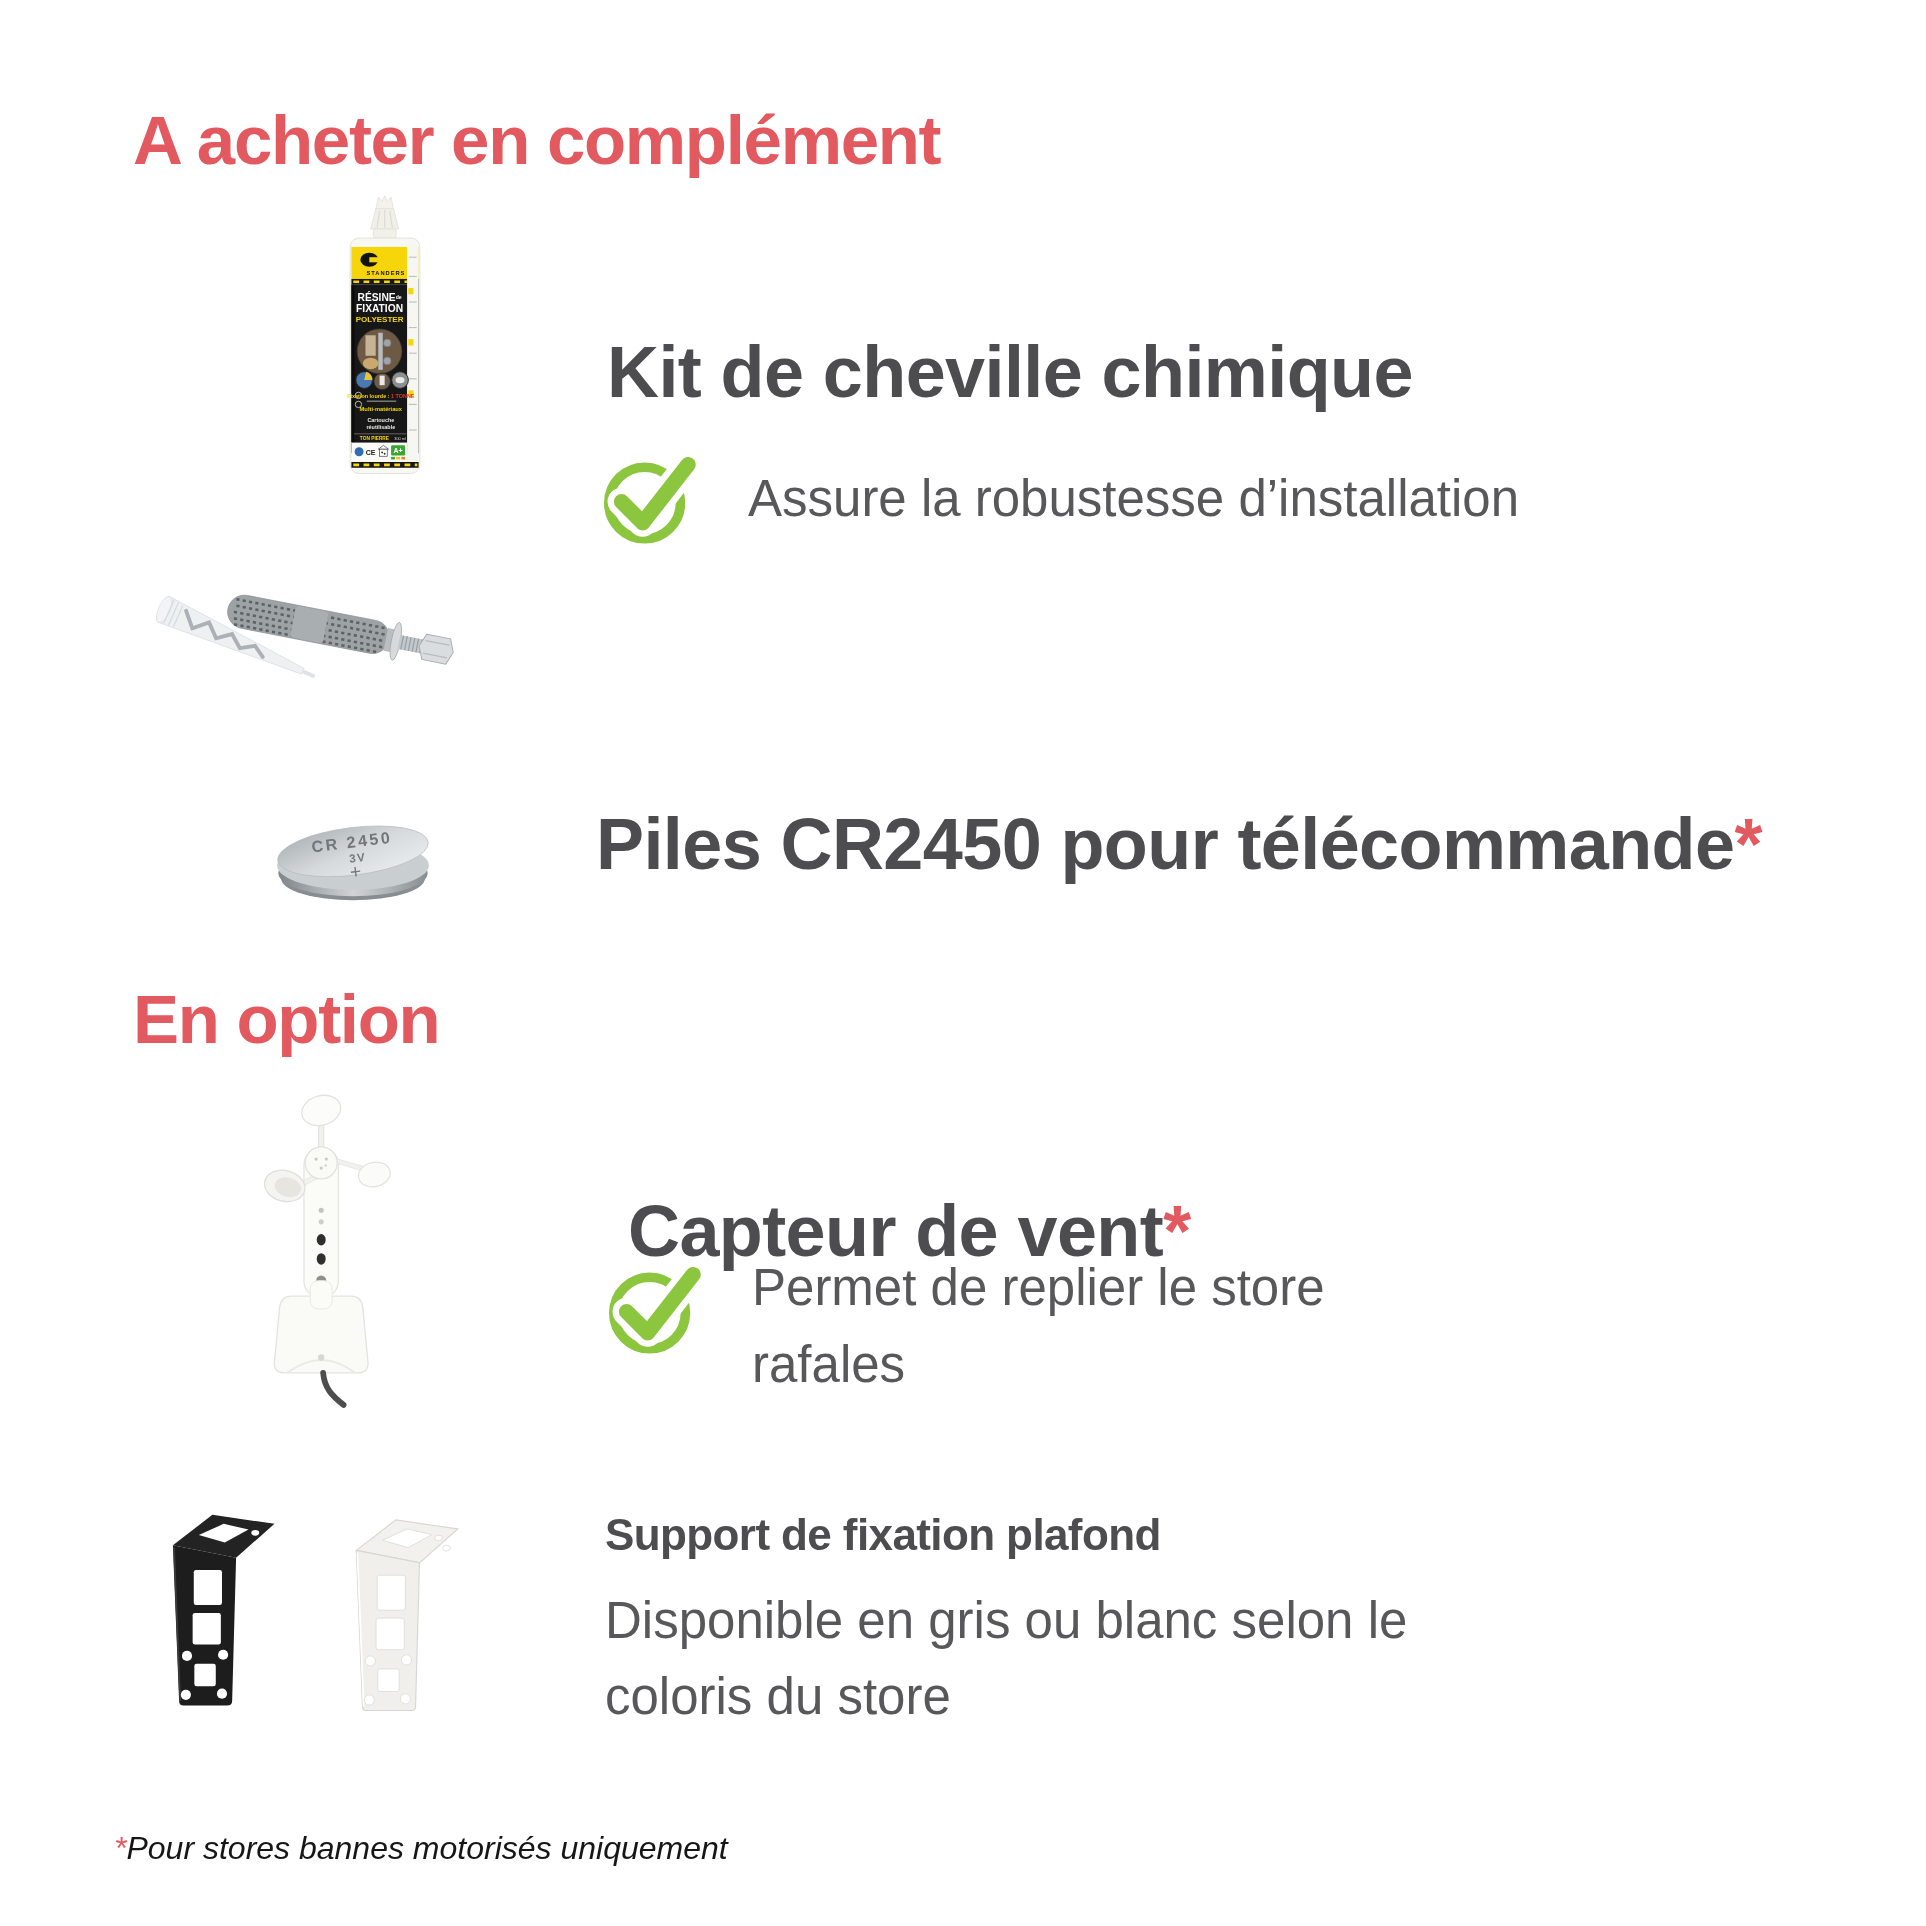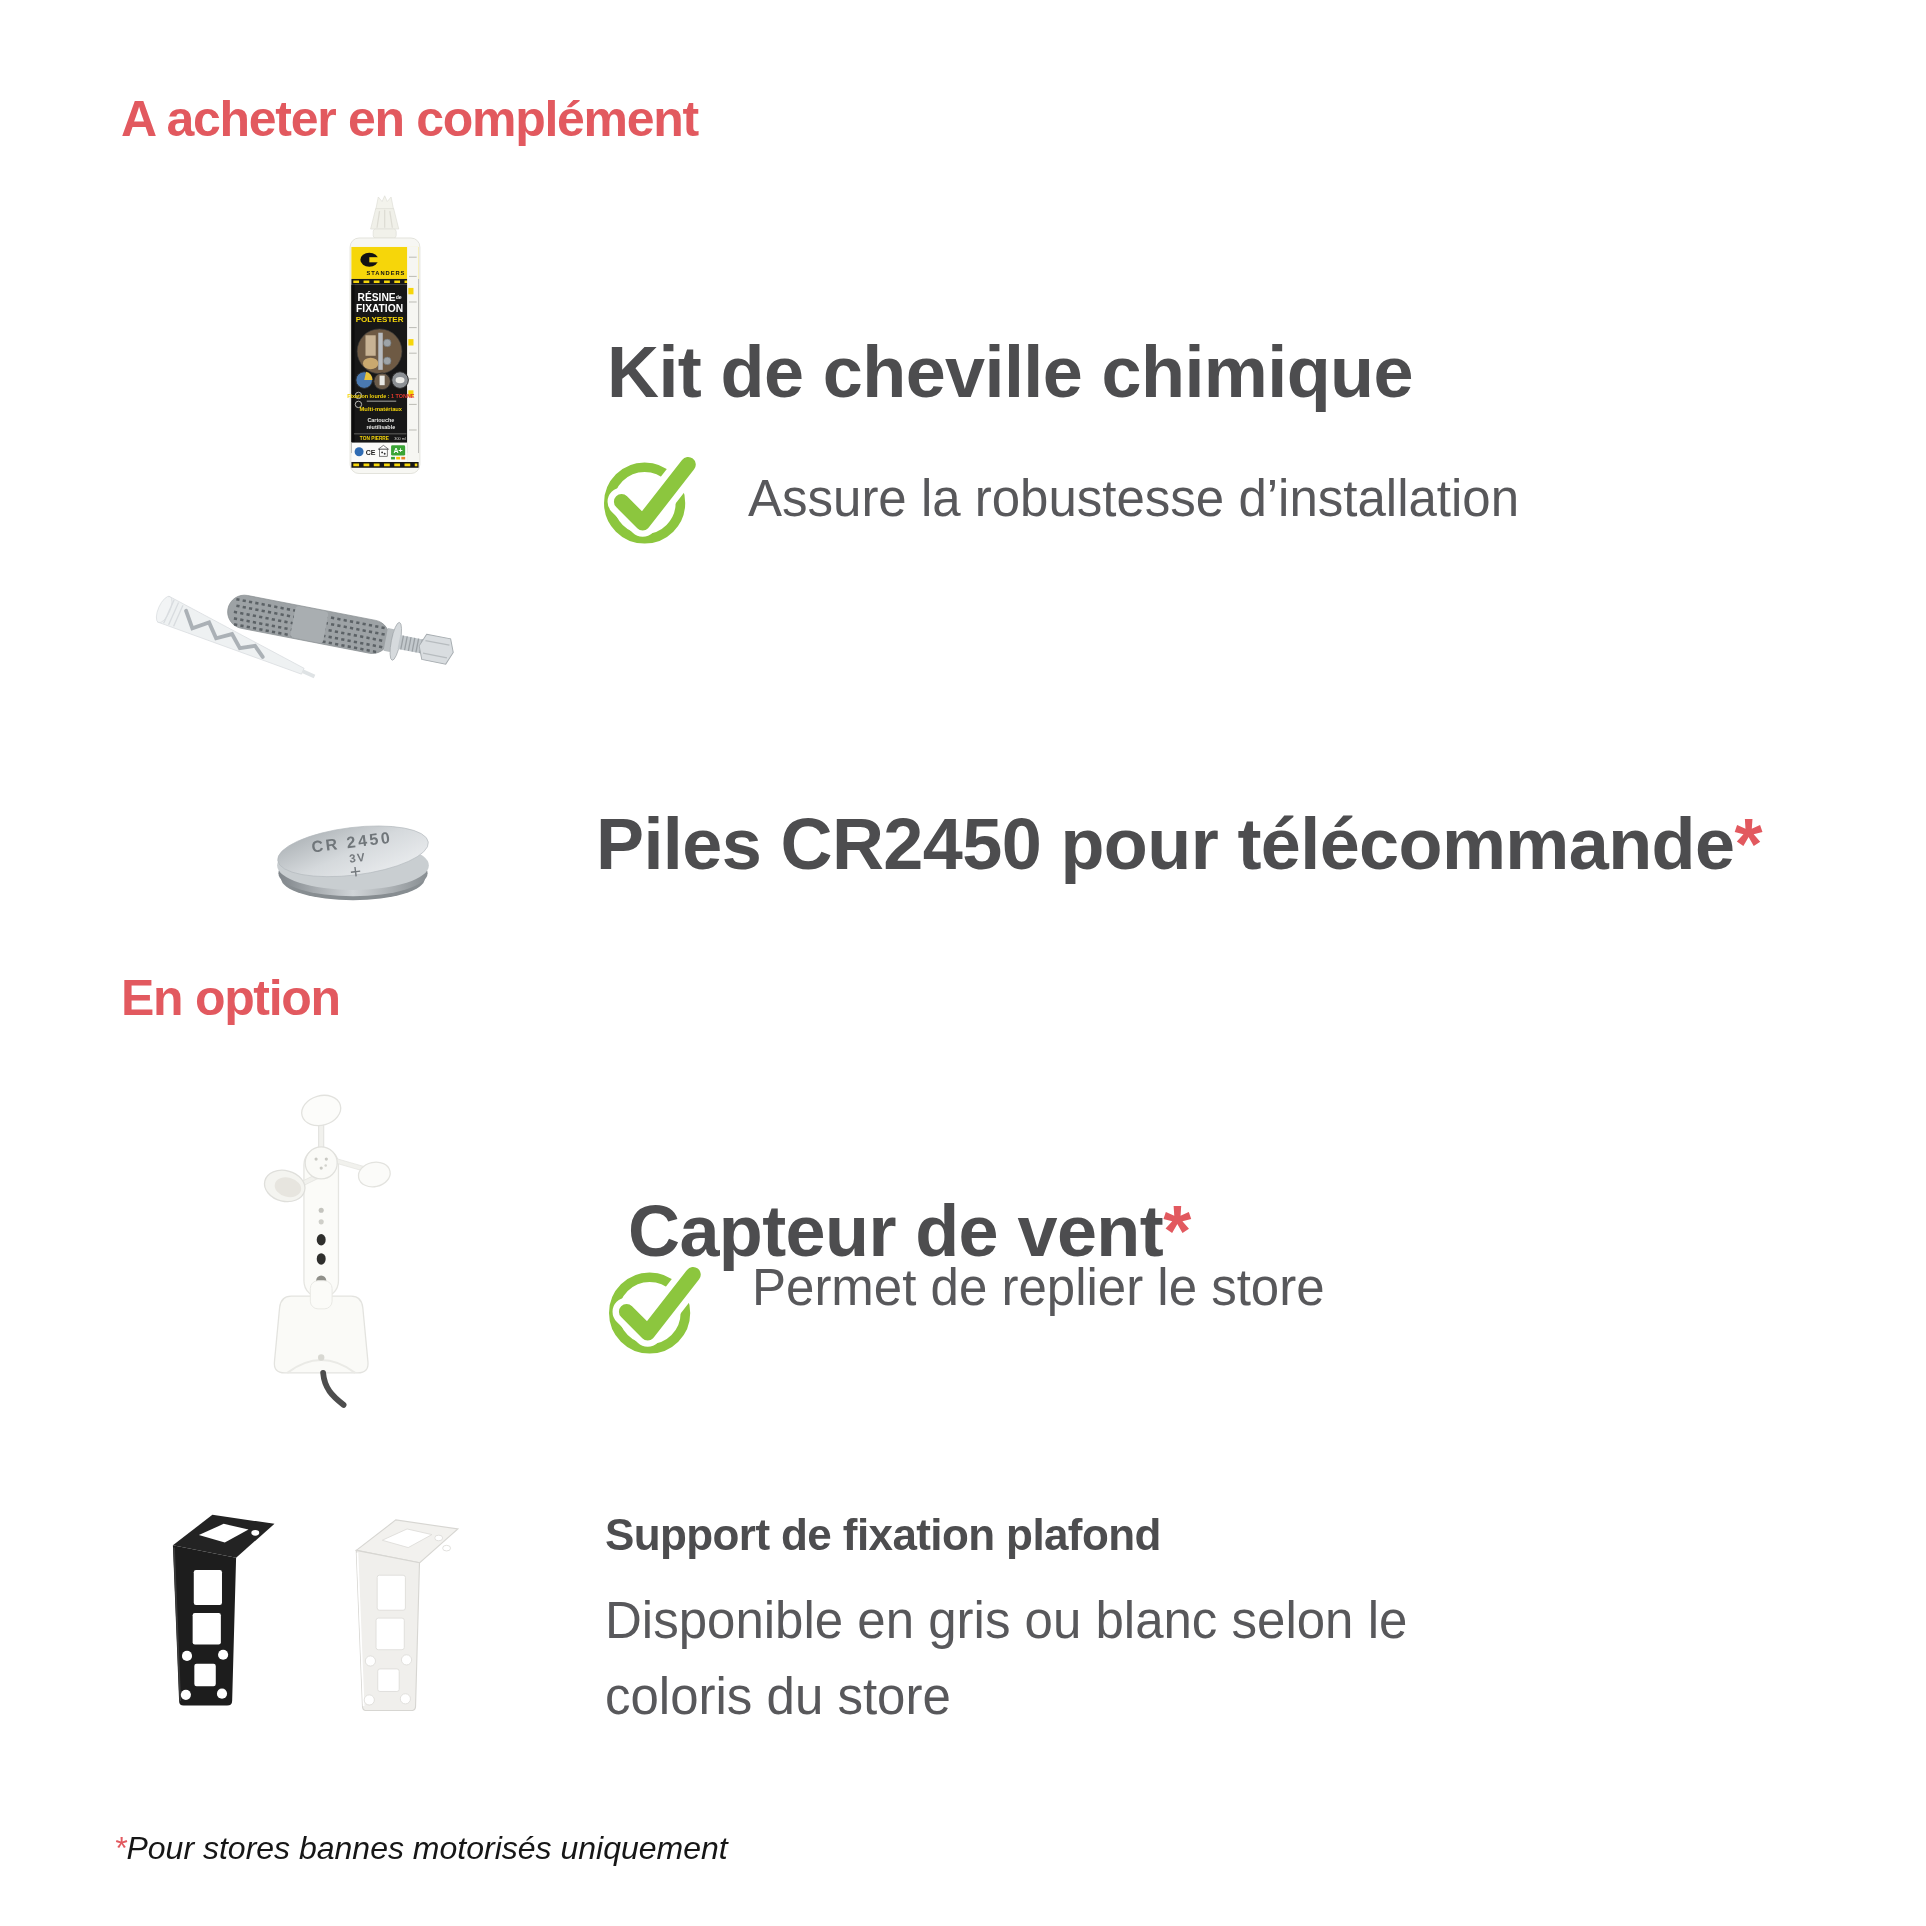--- a/index.html
+++ b/index.html
@@ -1,18 +1,18 @@
 <!DOCTYPE html>
 <html style="--accent: #e2595f; --green: #8cc63e; --heading: #4d4d4f; --body: #58585b; --ink: #161616; --label-yellow: #f6d60a; --label-black: #171717; --claim-red: #e0382c; --energy-green: #3aa435;font-size:10.3px"><head>
 <meta charset="utf-8">
 <style>
   html,body{margin:0;padding:0;background:#ffffff;}
   .page{position:relative;width:1926px;height:1926px;background:#fff;overflow:hidden;
         font-family:"Liberation Sans",sans-serif;}
-  .section-title{position:absolute;margin:0;font-size:50px;font-weight:700;
+  .section-title{position:absolute;margin:12px;font-size:69px;font-weight:700;
         color:var(--accent);letter-spacing:-1.3px;line-height:1;}
   .t1{left:121px;top:94px;}
   .t2{left:121px;top:973px;}
   .h2{position:absolute;font-size:72px;font-weight:700;color:var(--heading);line-height:1;letter-spacing:-0.6px;}
   .kit{left:607px;top:336px;}
   .piles{left:596px;top:808px;}
   .capteur{left:628px;top:1195px;}
   .support{left:605px;top:1513px;font-size:44px;}
   .body-text{position:absolute;font-size:51px;color:var(--body);line-height:1;}
   .assure{left:748px;top:473px;}
@@ -226,20 +226,21 @@
   </div>
 
   <svg class="check c2" viewBox="0 0 152 158">
     <circle cx="66" cy="86" r="56" fill="none" stroke="var(--green)" stroke-width="15"></circle>
     <polyline points="30,84 63,117 134,26" fill="none" stroke="#ffffff" stroke-width="44" stroke-linecap="round" stroke-linejoin="round"></polyline>
     <polyline points="30,84 63,117 134,26" fill="none" stroke="var(--green)" stroke-width="24" stroke-linecap="round" stroke-linejoin="round"></polyline>
   </svg>
 
   <div class="body-text permet">
     <div>Permet de replier le store</div>
+    <div>rafales</div>
   </div>
 
   <svg class="art brackets" viewBox="0 0 480 315">
     <g transform="translate(2,2) scale(0.88)">
       <polygon points="8,62 78,8 188,24 120,84" fill="#232323"></polygon>
       <polygon points="54,44 98,24 142,34 100,57" fill="#ffffff"></polygon>
       <ellipse cx="154" cy="40" rx="7" ry="5" fill="#ffffff"></ellipse>
       <ellipse cx="168" cy="58" rx="7" ry="5" fill="#ffffff"></ellipse>
       <path d="M8,62 L120,84 L113,338 Q113,346 104,346 L27,346 Q19,346 19,338 Z" fill="#1d1d1d"></path>
       <line x1="10" y1="66" x2="21" y2="338" stroke="#3c3c3c" stroke-width="3"></line>

